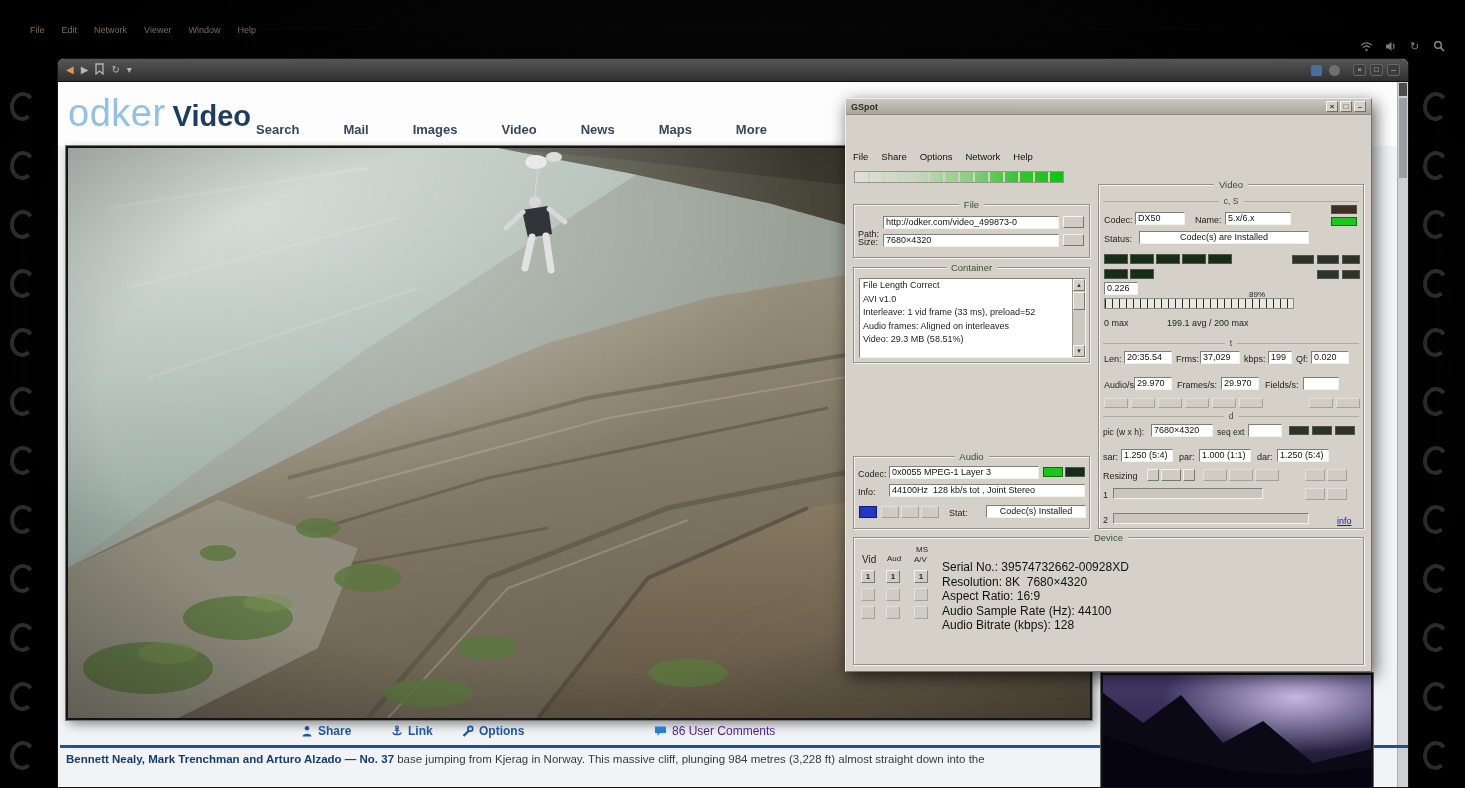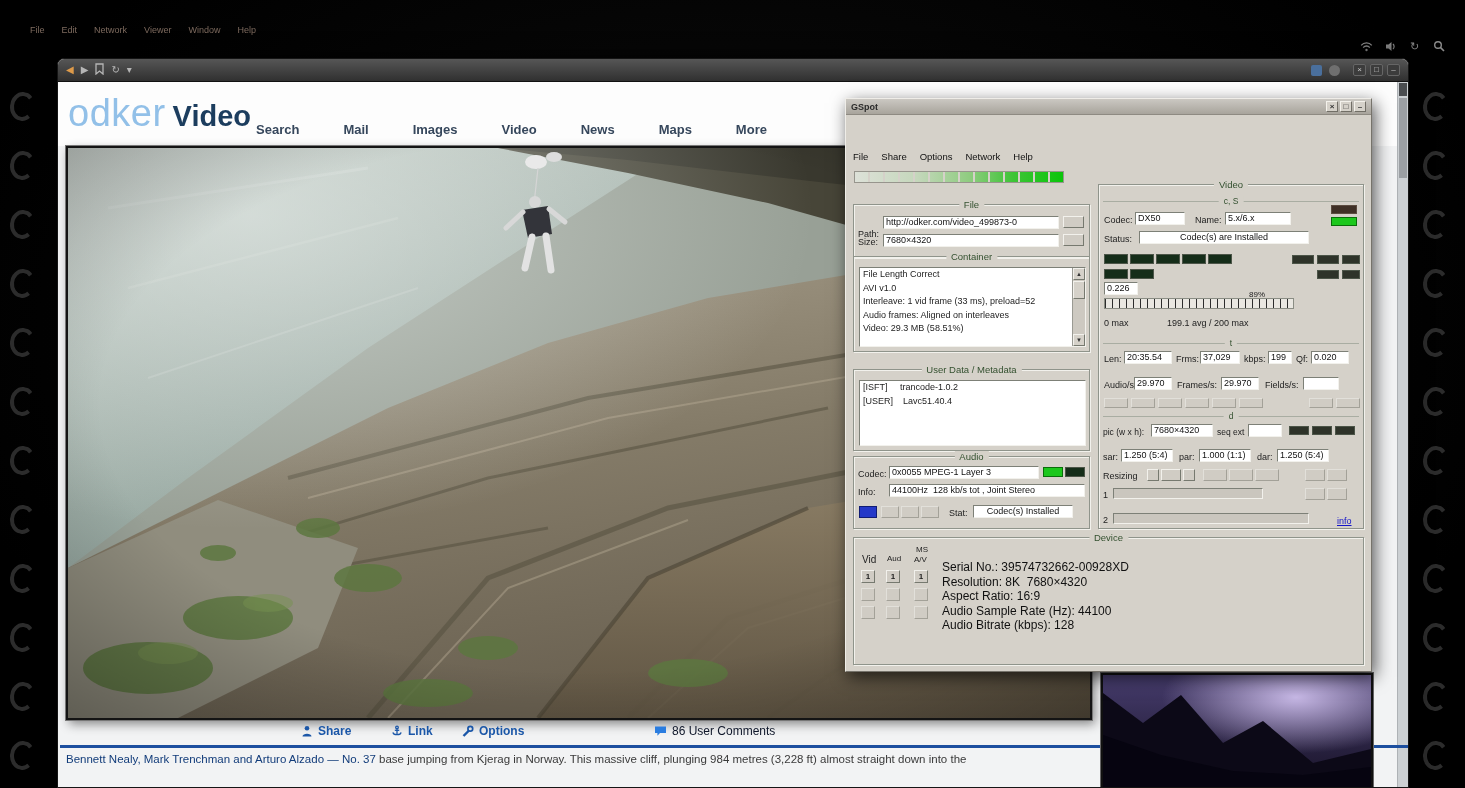--- a/index.html
+++ b/index.html
@@ -41,24 +41,24 @@
 .logo{position:absolute;left:10px;top:10px;display:flex;align-items:baseline}
 .logo .lp{font-size:38px;color:#92c0e8;letter-spacing:.5px}
 .logo .ls{font-size:29px;font-weight:bold;color:#1c3d5e;margin-left:7px}
 .site-nav{position:absolute;left:198px;top:40px;display:flex;gap:44px;font-size:13px;font-weight:bold;color:#36475c}
 .site-nav span{cursor:pointer}
 
 .photo{position:absolute;left:8px;top:64px;width:1026px;height:574px;border:2px solid #141414;box-shadow:0 0 0 1px #777,3px 4px 10px rgba(0,0,0,.45);background:#8c948c}
 
 .sharebar{position:absolute;left:8px;top:642px;width:1026px;height:22px}
 .share-item{position:absolute;display:flex;align-items:center;gap:5px;font-size:12px;font-weight:bold;color:#1b57a8;cursor:pointer}
-.share-item.muted{color:#0f172a;font-weight:normal}
+.share-item.muted{color:#4c1d95;font-weight:normal}
 .rule{position:absolute;left:2px;top:663px;width:1348px;height:3px;background:#1d4f9f}
 .caption{position:absolute;left:8px;top:671px;right:70px;font-size:11.5px;color:#3a3a3a;white-space:nowrap;overflow:hidden}
-.caption .cb{font-weight:normal;color:#123c7a}
+.caption .cb{font-weight:bold;color:#123c7a}
 .thumb{position:absolute;left:1043px;top:591px;width:272px;height:116px;border:2px solid #101010;box-shadow:0 0 0 1px #666}
 
 
 .gs{position:absolute;left:845px;top:98px;width:527px;height:574px;background:#d5d1c9;border:1px solid #76736b;border-top-color:#efede8;border-left-color:#efede8;box-shadow:3px 5px 16px rgba(0,0,0,.65);z-index:30;color:#1c1c1c}
 .gs-title{height:16px;background:linear-gradient(#cbc8c2,#a8a49c);display:flex;align-items:center;padding:0 5px;font-size:9px;font-weight:bold;color:#2b2b2b;border-bottom:1px solid #8e8a82}
 .gs-wbtns{margin-left:auto;display:flex;gap:2px}
 .gs-wbtn{width:12px;height:11px;background:#d5d1c9;border:1px solid;border-color:#f4f2ec #716e66 #716e66 #f4f2ec;font-size:8px;line-height:9px;text-align:center;color:#333;cursor:pointer}
 .gs-menu{position:absolute;left:7px;top:52px;display:flex;gap:13px;font-size:9.5px;color:#111}
 .gs-menu span{cursor:pointer}
 .gs-grad{position:absolute;left:8px;top:72px;width:210px;height:12px;border:1px solid #97958d;background:linear-gradient(90deg,#dde1d8 0%,#c4d7bb 30%,#8fcc80 55%,#3ec437 76%,#0bc50b 100%)}
@@ -362,58 +362,51 @@
     <div class="grp" style="left:7px;top:105px;width:237px;height:54px">
       <span class="lg">File</span>
       <span class="lbl" style="left:4px;top:24px">Path:</span>
       <span class="fld" style="left:29px;top:11px;width:176px">http://odker.com/video_499873-0</span>
       <span class="tbtn" style="left:209px;top:11px;width:21px"></span>
       <span class="lbl" style="left:4px;top:32px">Size:</span>
       <span class="fld" style="left:29px;top:29px;width:176px">7680×4320</span>
       <span class="tbtn" style="left:209px;top:29px;width:21px"></span>
     </div>
 
-    <div class="grp" style="left:7px;top:157px;width:237px;height:96px">
+    <div class="grp" style="left:7px;top:168px;width:237px;height:96px">
       <span class="lg">Container</span>
       <div class="lbox" style="left:5px;top:10px;width:227px;height:80px">
         <div class="ln">File Length Correct</div>
         <div class="ln">AVI v1.0</div>
         <div class="ln">Interleave: 1 vid frame (33 ms), preload=52</div>
         <div class="ln">Audio frames: Aligned on interleaves</div>
         <div class="ln">Video: 29.3 MB (58.51%)</div>
         <div class="sbar">
           <span class="sbtn" style="top:0">▲</span>
           <span class="sth"></span>
           <span class="sbtn" style="bottom:0">▼</span>
         </div>
       </div>
     </div>
 
-    <div class="grp" style="left:7px;top:270px;width:237px;height:82px">
-      <span class="lg">User Data / Metadata</span>
-      <div class="lbox" style="left:5px;top:10px;width:227px;height:66px">
-        <div class="ln pre">[ISFT]     trancode-1.0.2</div>
-        <div class="ln pre">[USER]    Lavc51.40.4</div>
-      </div>
-    </div>
 
     <div class="grp" style="left:7px;top:357px;width:237px;height:73px">
       <span class="lg">Audio</span>
       <span class="lbl" style="left:4px;top:12px">Codec:</span>
       <span class="fld" style="left:35px;top:9px;width:150px">0x0055 MPEG-1 Layer 3</span>
       <span class="led on" style="left:189px;top:10px;width:20px"></span>
       <span class="led" style="left:211px;top:10px;width:20px"></span>
       <span class="lbl" style="left:4px;top:30px">Info:</span>
       <span class="fld" style="left:35px;top:27px;width:196px">44100Hz  128 kb/s tot , Joint Stereo</span>
       <span class="led blue" style="left:5px;top:49px;width:18px;height:12px"></span>
       <span class="tbtn dim" style="left:27px;top:49px;width:18px"></span>
       <span class="tbtn dim" style="left:47px;top:49px;width:18px"></span>
       <span class="tbtn dim" style="left:67px;top:49px;width:18px"></span>
       <span class="lbl" style="left:95px;top:51px">Stat:</span>
-      <span class="fld ctr" style="left:119px;top:48px;width:100px">Codec(s) Installed</span>
+      <span class="fld ctr" style="left:132px;top:48px;width:100px">Codec(s) Installed</span>
     </div>
 
     <div class="grp" style="left:252px;top:85px;width:266px;height:345px">
       <span class="lg">Video</span>
       <div class="sub" style="top:16px">
           <span>c, S</span>
         </div>
 
       <span class="lbl" style="left:5px;top:30px">Codec:</span>
       <span class="fld" style="left:36px;top:27px;width:50px">DX50</span>

